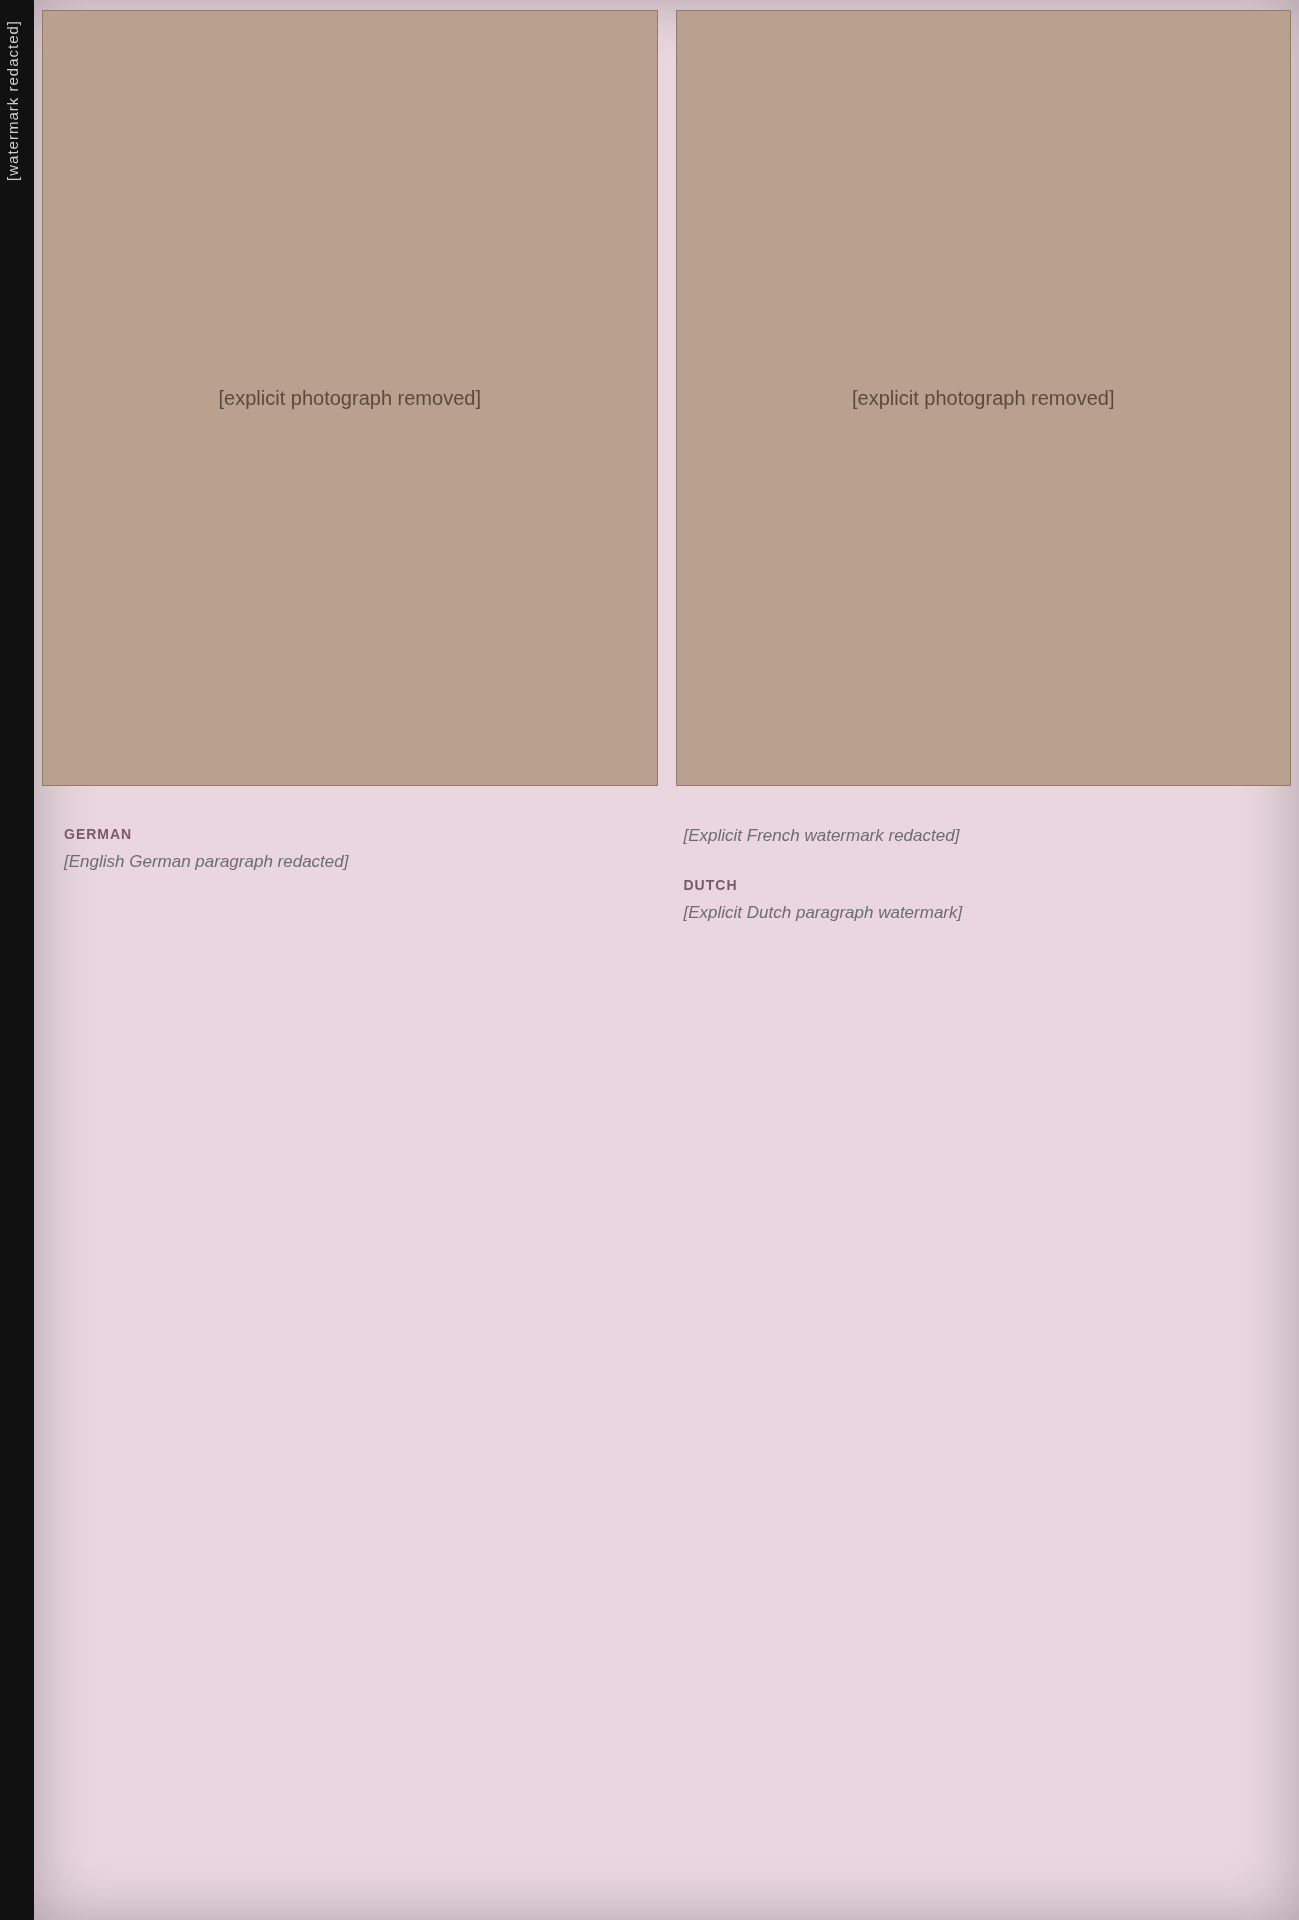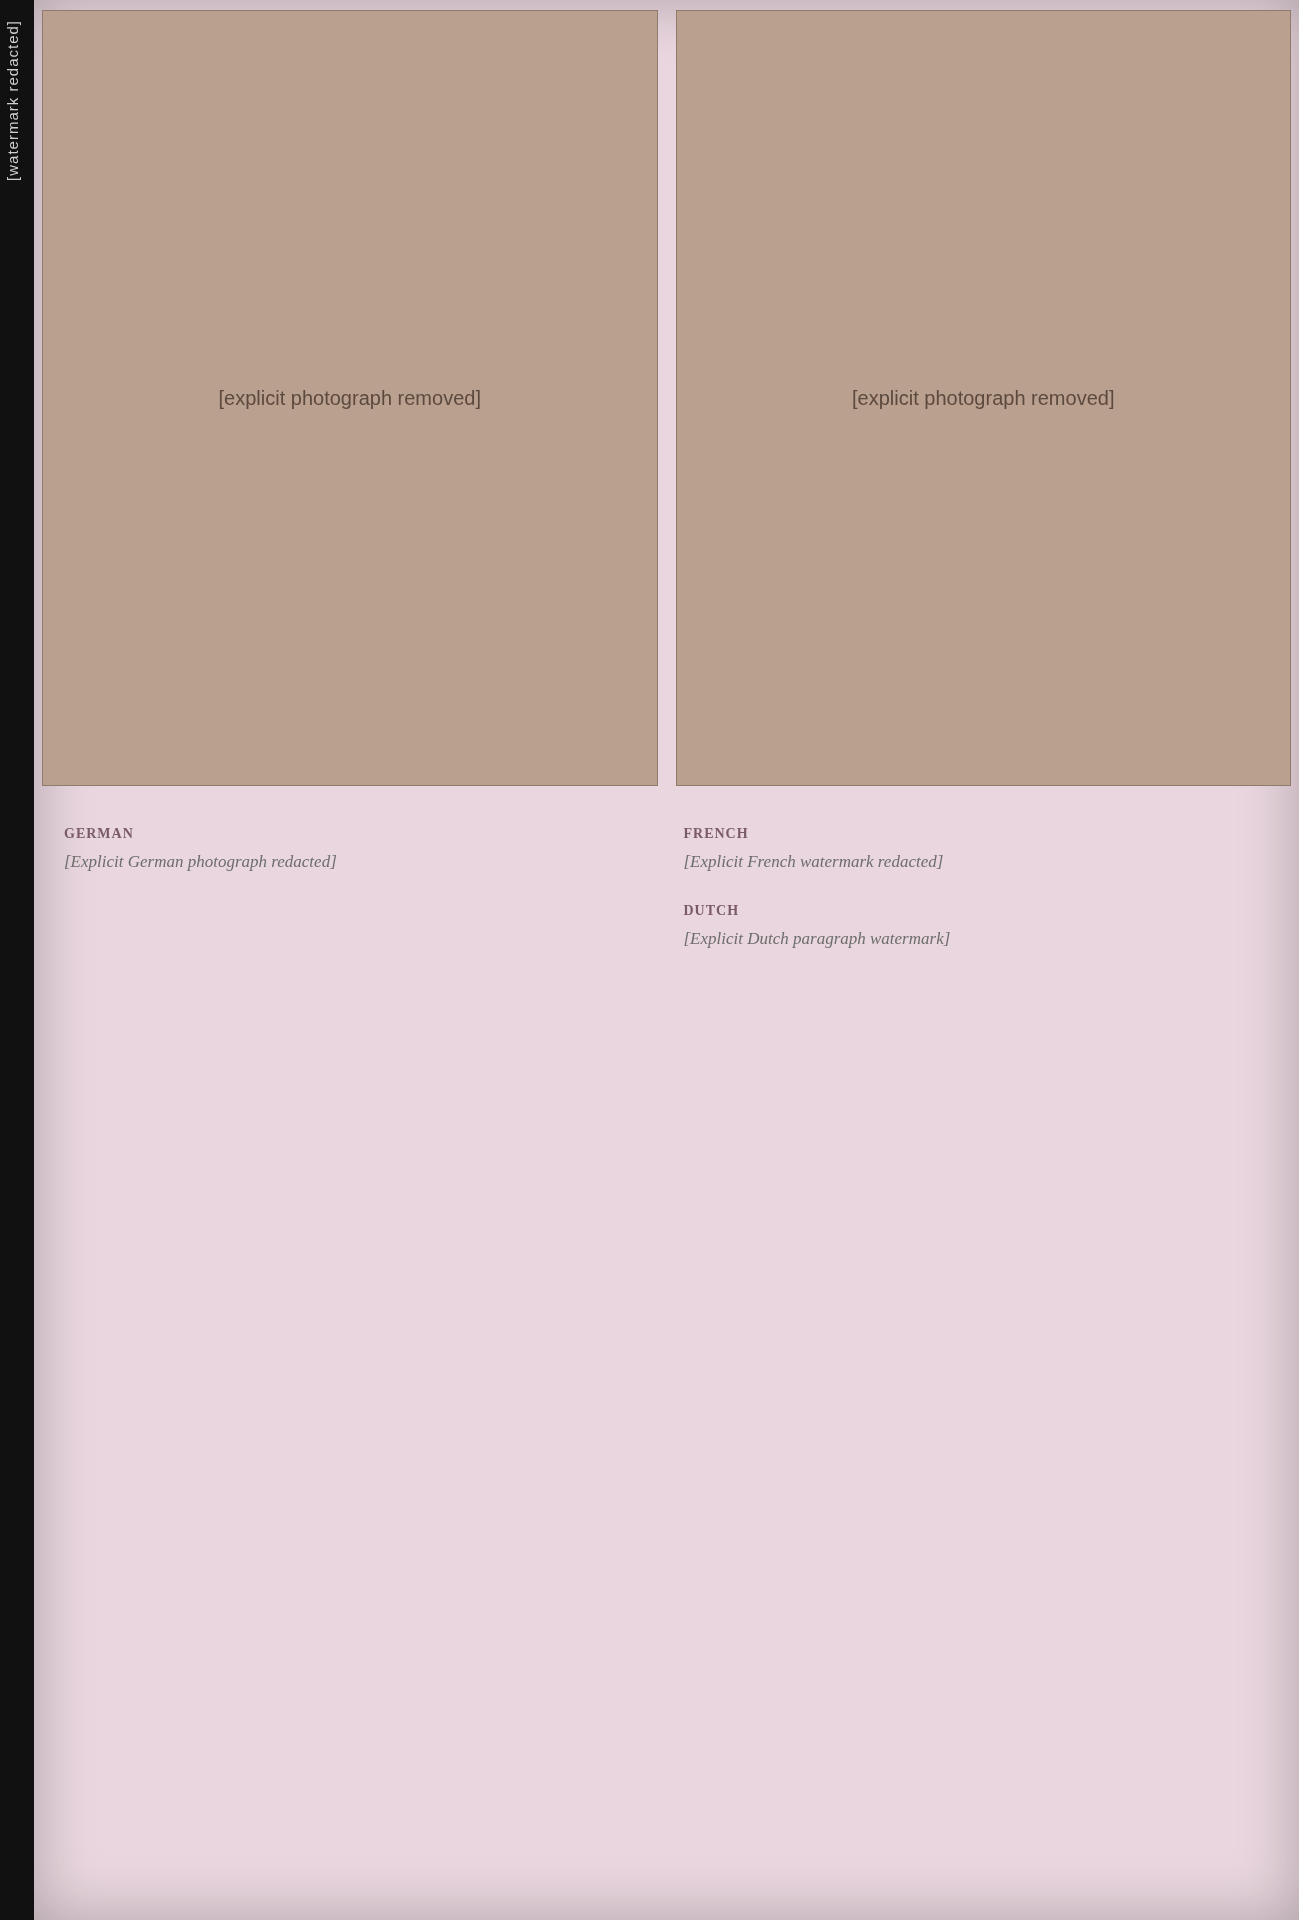--- a/index.html
+++ b/index.html
@@ -36,21 +36,21 @@
     border: 1px solid #8f7a6b;
   }
   .text-area {
     flex: 1; display: flex; gap: 40px;
     padding: 24px 36px 30px 30px; box-sizing: border-box;
   }
   .column { flex: 1; }
   .text-block {
     color: #2b2b2b; font-size: 17px; line-height: 1.45;
     text-align: justify; margin-bottom: 26px;
-    font-family: Liberation Serif, serif;
+    font-family: Liberation Sans, sans-serif;
   }
   .text-block .lang-label {
     display: block; font-weight: bold; color: #7a5a68;
     margin-bottom: 6px; font-size: 14px; text-transform: uppercase;
     letter-spacing: 1px;
   }
   .redacted-note {
     font-style: italic; color: #6d6d6d;
   }
 </style>
@@ -65,26 +65,25 @@
 
   <div class="photo-row">
     <div class="photo-placeholder">[explicit photograph removed]</div>
     <div class="photo-placeholder">[explicit photograph removed]</div>
   </div>
 
   <div class="text-area">
     <div class="column">
       <div class="text-block">
         <span class="lang-label">German</span>
-        <span class="redacted-note">[Explicit German photograph redacted]</span>
+        <span class="redacted-note">[English German paragraph redacted]</span>
       </div>
     </div>
     <div class="column">
       <div class="text-block">
-        <span class="lang-label">French</span>
         <span class="redacted-note">[Explicit French watermark redacted]</span>
       </div>
       <div class="text-block">
         <span class="lang-label">Dutch</span>
         <span class="redacted-note">[Explicit Dutch paragraph watermark]</span>
       </div>
     </div>
   </div>
 
 </div>

